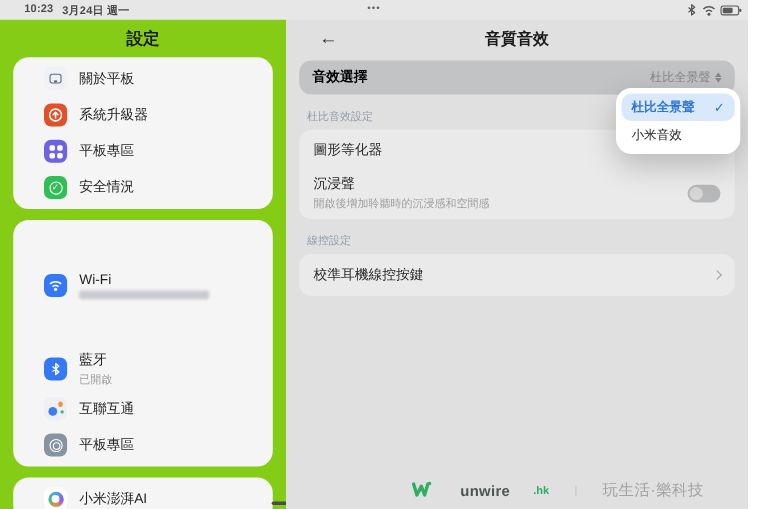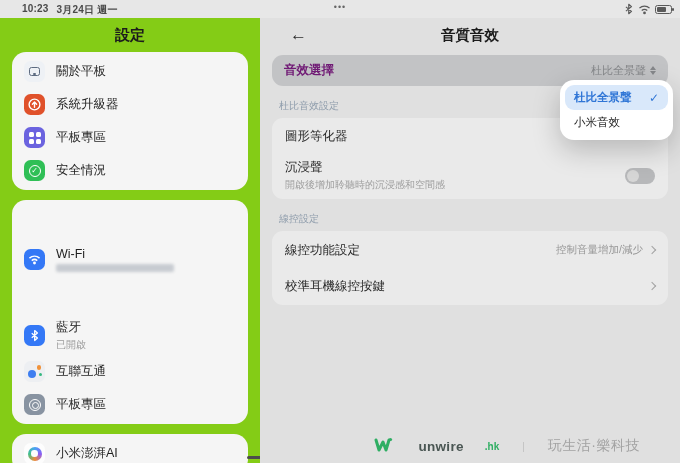--- a/index.html
+++ b/index.html
@@ -13,21 +13,21 @@
   .sb-dots { position:absolute; left:0; right:0; top:2px; text-align:center; font-size:9px; color:#666; letter-spacing:1px; }
   .sb-right { position:absolute; right:8px; top:3px; display:flex; align-items:center; gap:4px; }
   .battery { width:17px; height:9px; border:1px solid #5a5a5a; border-radius:2.5px; position:relative; }
   .battery::before { content:""; position:absolute; left:1px; top:1px; bottom:1px; width:9px; background:#5a5a5a; border-radius:1px; }
   .battery::after { content:""; position:absolute; right:-3px; top:2px; width:2px; height:3px; background:#5a5a5a; border-radius:1px; }
 
   
   .sidebar { position:absolute; left:0; top:18px; width:260px; bottom:0; background:#84cc16; }
   .pane-title { height:34px; display:flex; align-items:center; justify-content:center; font-size:15px; font-weight:700; color:#1c1c1c; }
   .card { background:#f5f5f5; border-radius:14px; margin:0 12px 10px 12px; padding:3px 0; }
-  .item { display:flex; align-items:center; min-height:33px; padding:0 12px; gap:11px; }
+  .item { display:flex; align-items:center; min-height:33px; padding:0 28px; gap:11px; }
   .item.tall { min-height:40px;margin-top:36px; }
   .labels { display:flex; flex-direction:column; justify-content:center; gap:2px; }
   .item-label { font-size:12.5px; color:#1f1f1f; }
   .item-sub { font-size:10px; color:#9b9b9b; }
   .redacted { width:118px; height:8px; background:#c7cbd1; border-radius:2px; filter:blur(1.5px); margin-top:1px; }
 
   .app-icon { width:21px; height:21px; border-radius:6.5px; flex:0 0 21px; display:flex; align-items:center; justify-content:center; position:relative; }
   .scroll-indicator { position:absolute; right:-4px; bottom:4px; width:17px; height:3px; background:#4c4c4c; border-radius:2px; }
 
   
@@ -46,21 +46,21 @@
   .g-link { width:12px; height:12px; border:1.6px solid #fff; border-radius:50%; position:relative; }
   .g-link::after { content:""; position:absolute; left:2px; top:2px; width:5px; height:5px; border:1.4px solid #fff; border-radius:50%; }
 
   
   .main { position:absolute; left:260px; top:18px; right:0; bottom:0; background:#e0e0e0; }
   .main-header { position:relative; height:34px; }
   .back-arrow { position:absolute; left:30px; top:7px; font-size:17px; color:#2c2c2c; line-height:20px; }
   .main-title { height:34px; display:flex; align-items:center; justify-content:center; font-size:14.5px; font-weight:700; color:#1c1c1c; }
 
   .selector-row { margin:3px 12px 0; height:31px; background:#c2c3c5; border-radius:11px; display:flex; align-items:center; justify-content:space-between; padding:0 12px; }
-  .selector-label { font-size:12.5px; font-weight:700; color:#701a75; }
+  .selector-label { font-size:12.5px; font-weight:700; color:#000000; }
   .selector-value { display:flex; align-items:center; gap:4px; font-size:11px; color:#85878a; }
   .updown { display:flex; flex-direction:column; gap:1px; }
   .updown i { width:0; height:0; border-left:3.5px solid transparent; border-right:3.5px solid transparent; }
   .updown .up { border-bottom:4px solid #85878a; }
   .updown .down { border-top:4px solid #85878a; }
 
   .section-label { margin:13px 19px 5px; font-size:10px; color:#8f9dac; }
   .mcard { background:#eaeaea; border-radius:11px; margin:0 12px; padding:1px 0; }
   .mrow { display:flex; align-items:center; justify-content:space-between; padding:0 13px; min-height:34px; }
   .mrow.tall { min-height:45px; }
@@ -244,27 +244,20 @@
           <span class="mrow-label">沉浸聲</span>
           <span class="mrow-sub">開啟後增加聆聽時的沉浸感和空間感</span>
         </span>
         <span class="toggle"></span>
       </div>
     </div>
 
     <div class="section-label">線控設定</div>
     <div class="mcard">
       <div class="mrow" style="min-height:36px;">
-        <span class="mrow-label">線控功能設定</span>
-        <span class="mrow-right">
-          <span class="mrow-value">控制音量增加/減少</span>
-          <span class="chev"></span>
-        </span>
-      </div>
-      <div class="mrow" style="min-height:36px;">
         <span class="mrow-label">校準耳機線控按鍵</span>
         <span class="mrow-right">
             <span class="chev"></span>
           </span>
       </div>
     </div>
 
     <div class="popup">
       <div class="popup-item selected">
         <span>杜比全景聲</span>

